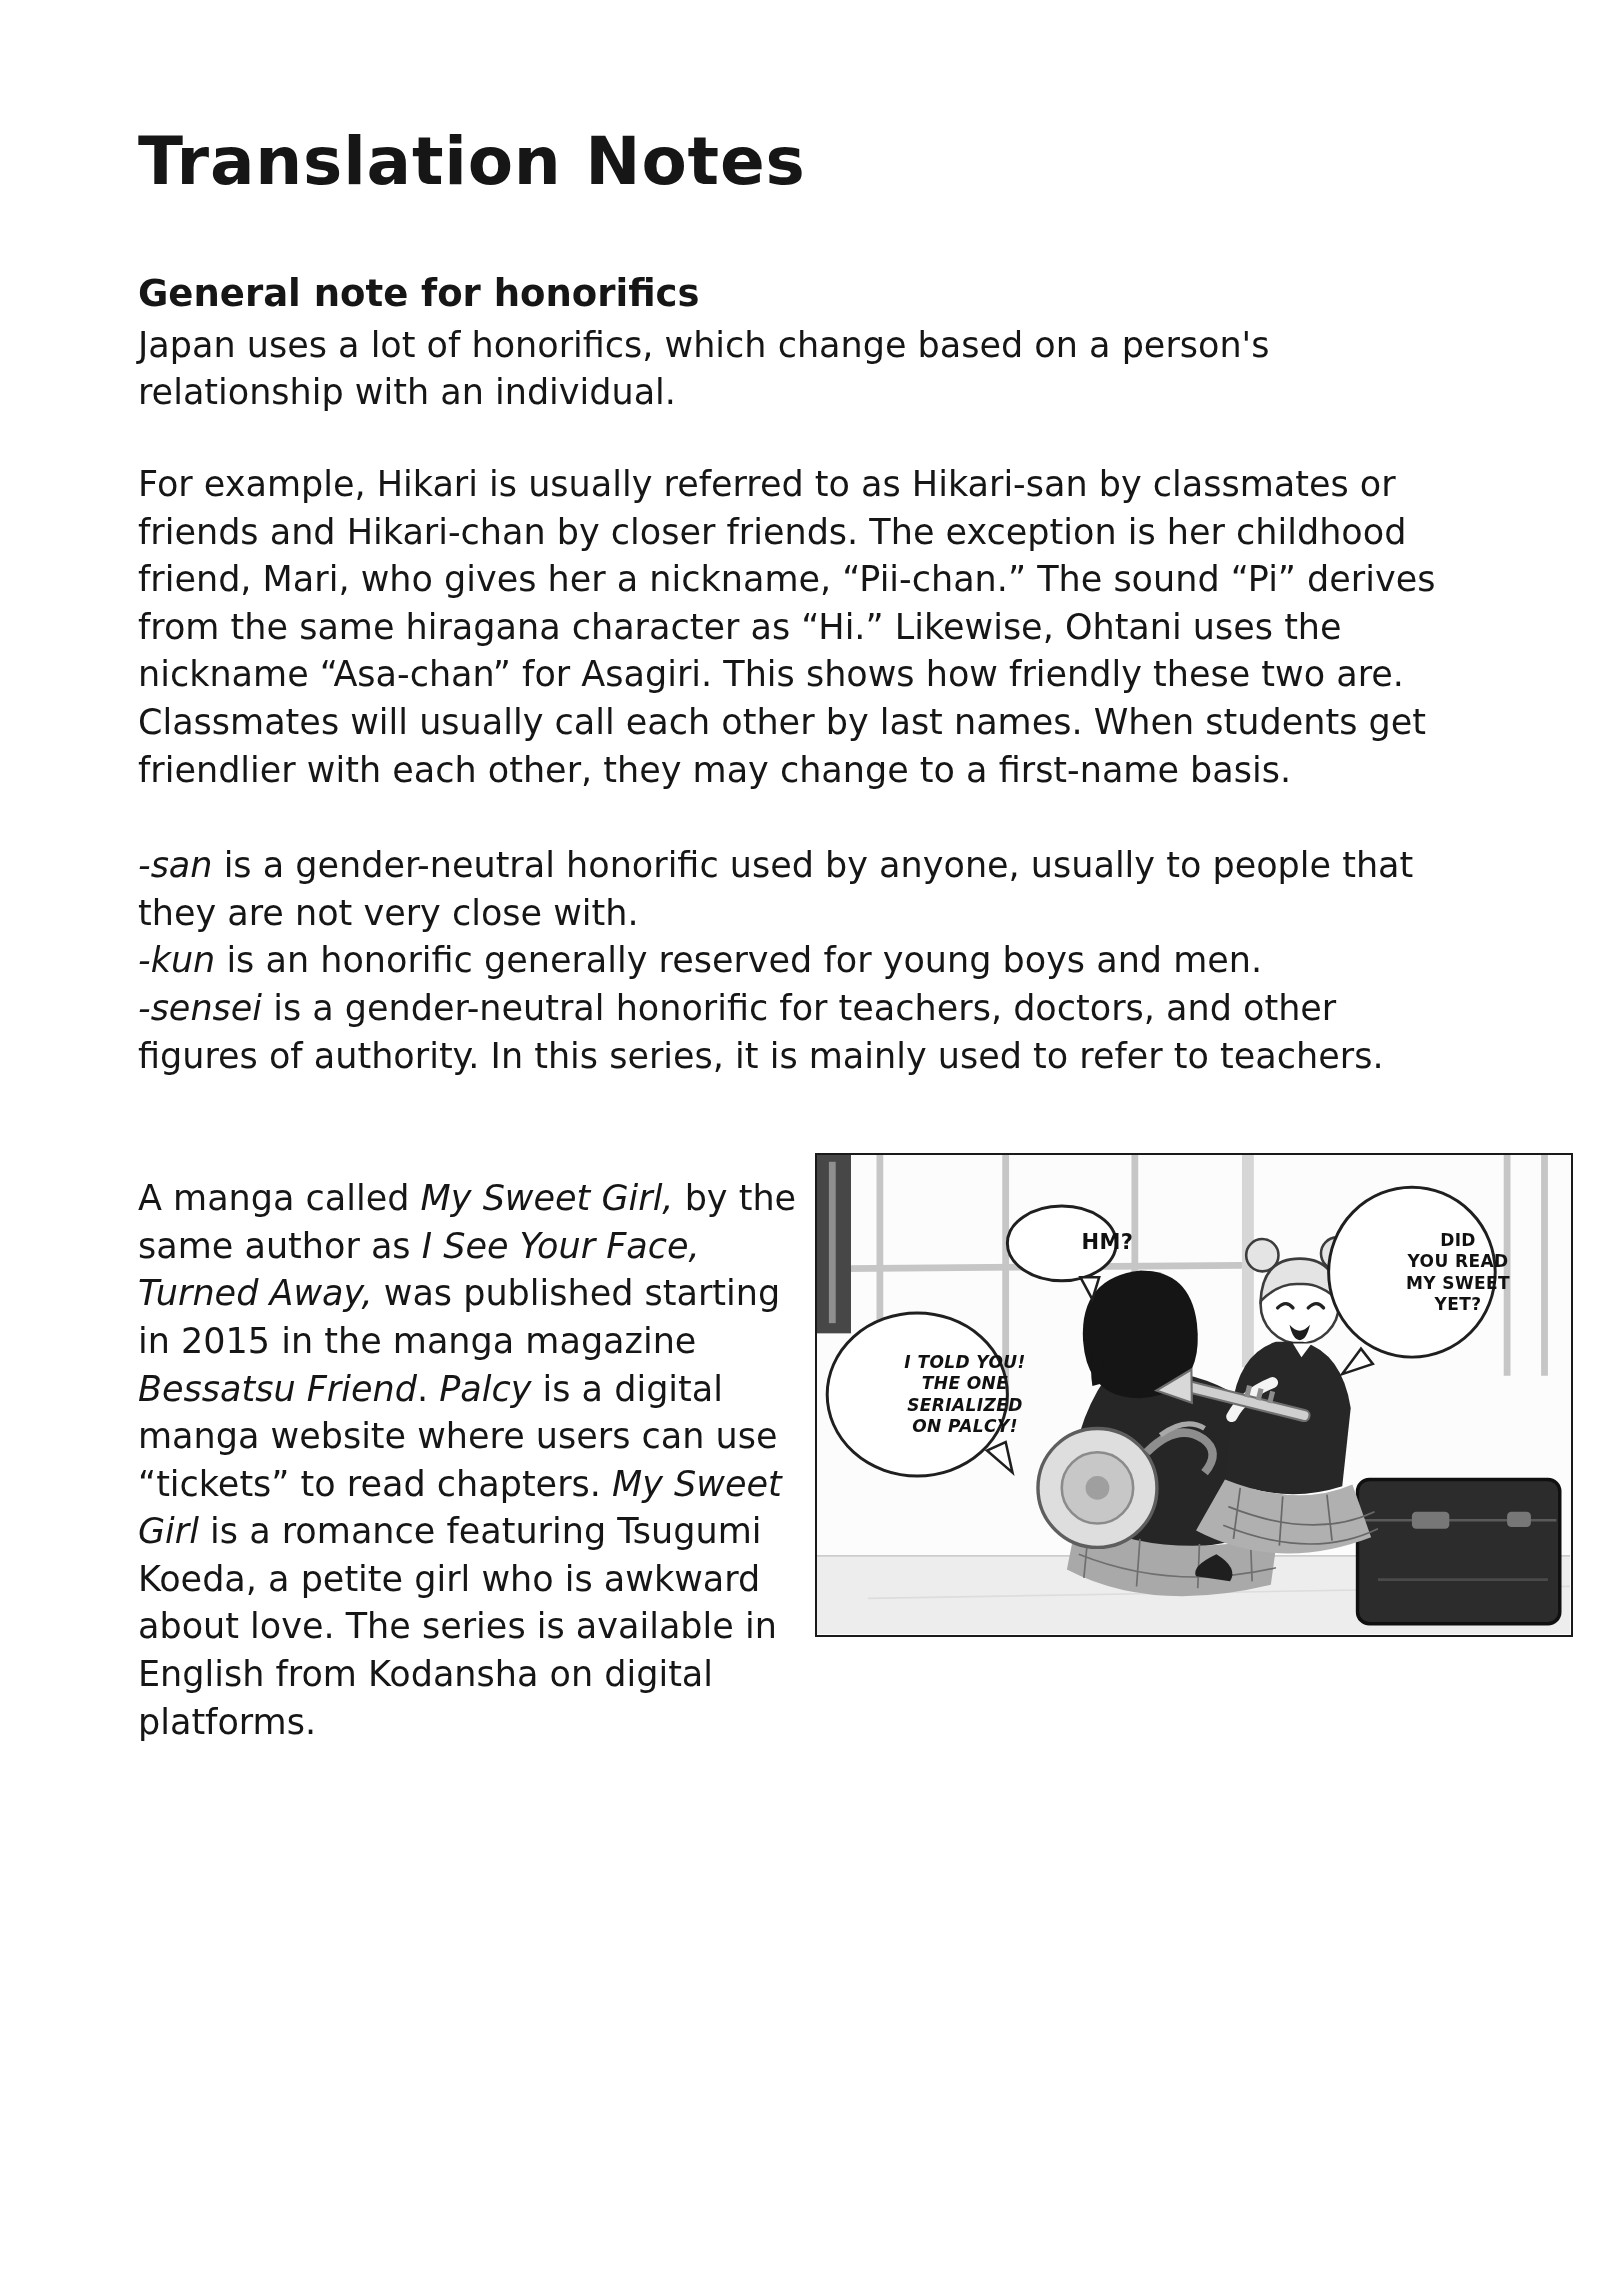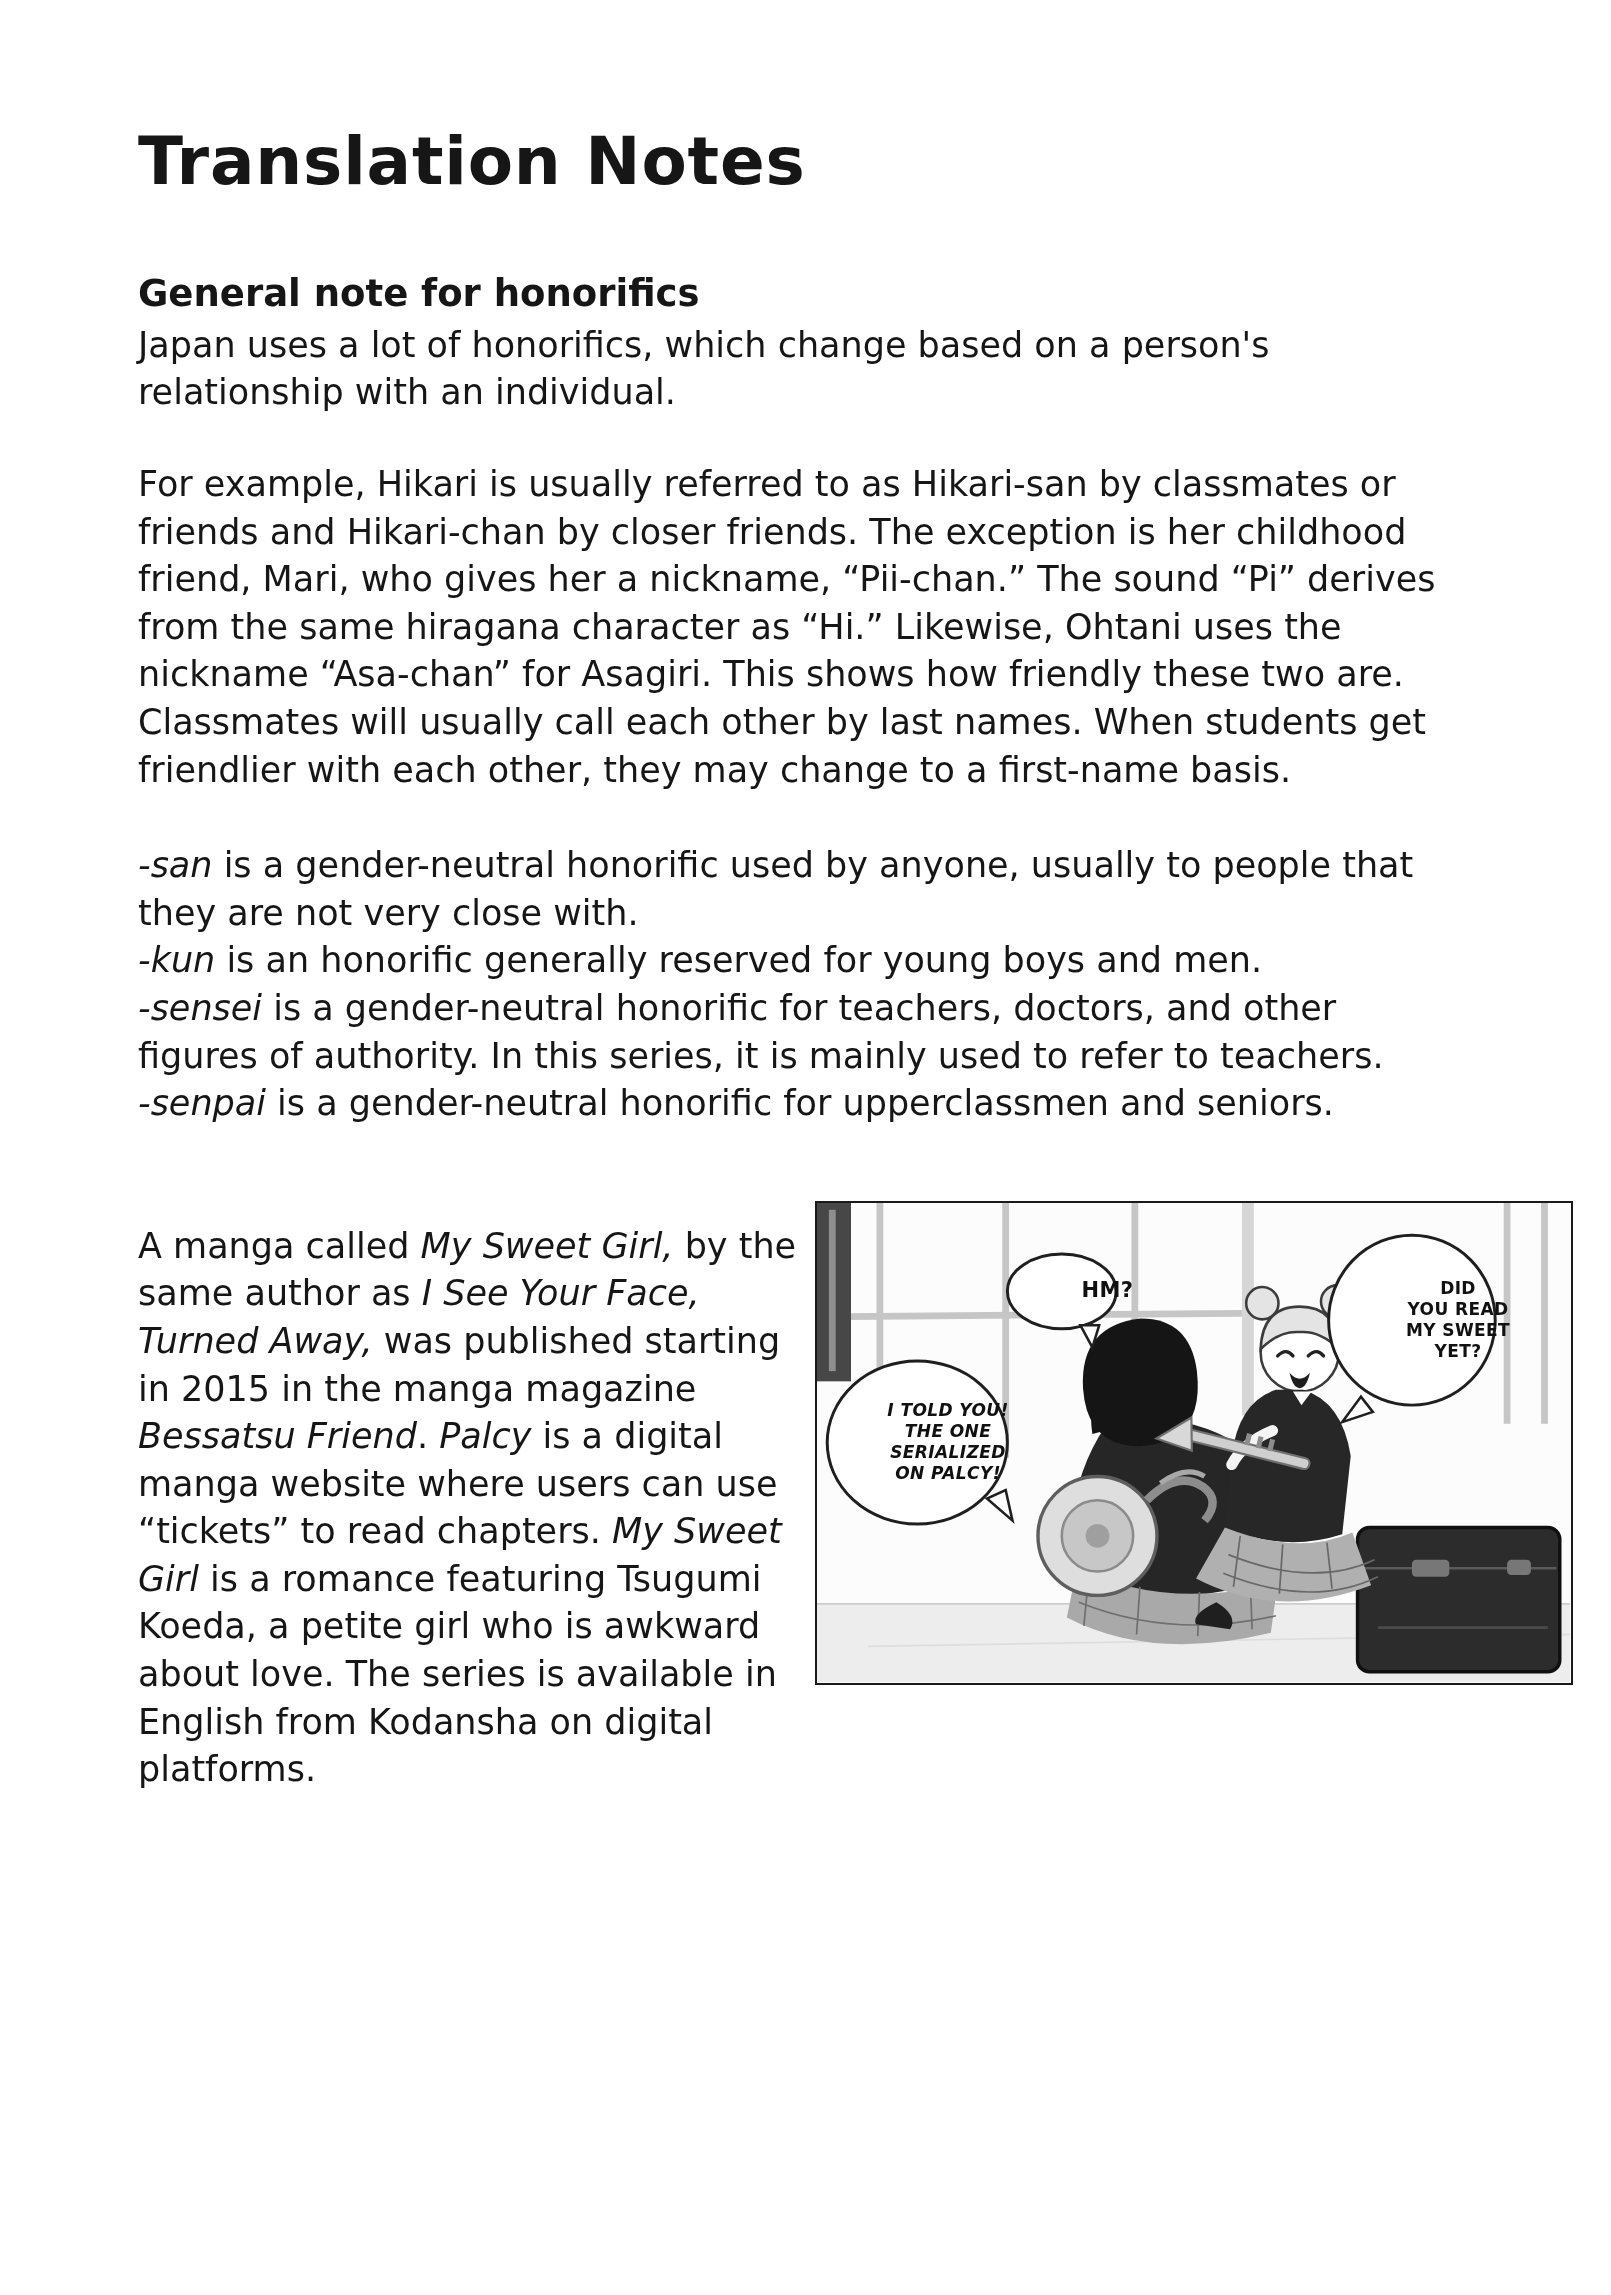--- a/index.html
+++ b/index.html
@@ -59,38 +59,37 @@
     position: absolute;
     text-align: center;
     font-weight: bold;
     color: #111;
     white-space: pre-line;
     letter-spacing: 0.4px;
     margin-left: 46px;
   }
   .bt-hm   { left: 190px; top: 75px;  width: 109px; font-size: 21px; }
   .bt-read { left: 517px; top: 75px;  width: 156px; font-size: 17px; line-height: 1.25; }
-  .bt-told { left: 0;  top: 197px; width: 170px; font-size: 17px; line-height: 1.25; font-style: italic; }
+  .bt-told { left: 17px;  top: 197px; width: 170px; font-size: 17px; line-height: 1.25; font-style: italic; }
 </style>
 </head>
 <body>
 
 <div class="page">
 
   <h1 class="title">Translation Notes</h1>
 
   <section class="honorifics">
     <h2 class="sec-heading">General note for honorifics</h2>
     <p class="body-par intro">Japan uses a lot of honorifics, which change based on a person's relationship with an individual.</p>
     <p class="body-par example">For example, Hikari is usually referred to as Hikari-san by classmates or friends and Hikari-chan by closer friends. The exception is her childhood friend, Mari, who gives her a nickname, “Pii-chan.” The sound “Pi” derives from the same hiragana character as “Hi.” Likewise, Ohtani uses the nickname “Asa-chan” for Asagiri. This shows how friendly these two are. Classmates will usually call each other by last names. When students get friendlier with each other, they may change to a first-name basis.</p>
     <div class="terms">
       <div class="term"><span class="it">-san</span><span> is a gender-neutral honorific used by anyone, usually to people that they are not very close with.</span></div>
       <div class="term"><span class="it">-kun</span><span> is an honorific generally reserved for young boys and men.</span></div>
       <div class="term"><span class="it">-sensei</span><span> is a gender-neutral honorific for teachers, doctors, and other figures of authority. In this series, it is mainly used to refer to teachers.</span></div>
-      <div class="term"><span class="it">-senpai</span><span> is a gender-neutral honorific for upperclassmen and seniors.</span></div>
     </div>
   </section>
 
   <section class="sweet">
     <div class="sweet-row">
       <p class="sweet-text"><span>A manga called </span><span class="it">My Sweet Girl,</span><span> by the same author as </span><span class="it">I See Your Face, Turned Away,</span><span> was published starting in 2015 in the manga magazine </span><span class="it">Bessatsu Friend</span><span>. </span><span class="it">Palcy</span><span> is a digital manga website where users can use “tickets” to read chapters. </span><span class="it">My Sweet Girl</span><span> is a romance featuring Tsugumi Koeda, a petite girl who is awkward about love. The series is available in English from Kodansha on digital platforms.</span></p>
 
       <figure class="panel">
         <svg viewBox="0 0 886 564" width="753" height="479" preserveAspectRatio="none">
           <rect x="0" y="0" width="886" height="564" fill="#fcfcfc"></rect>

